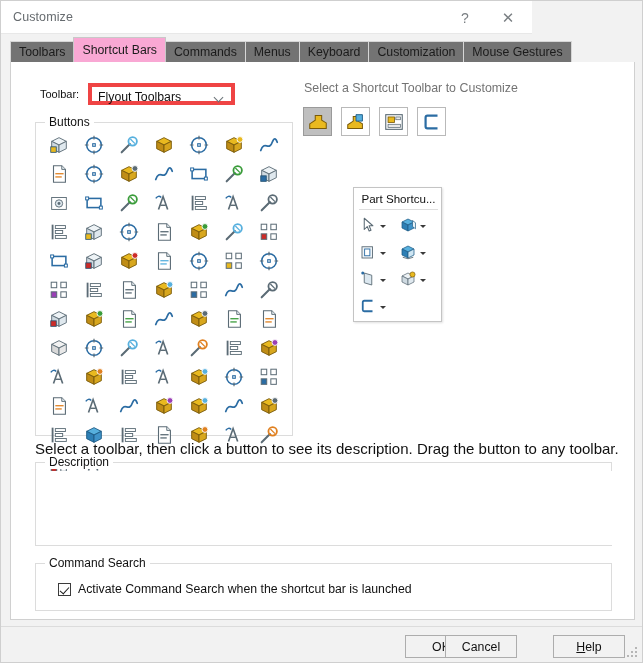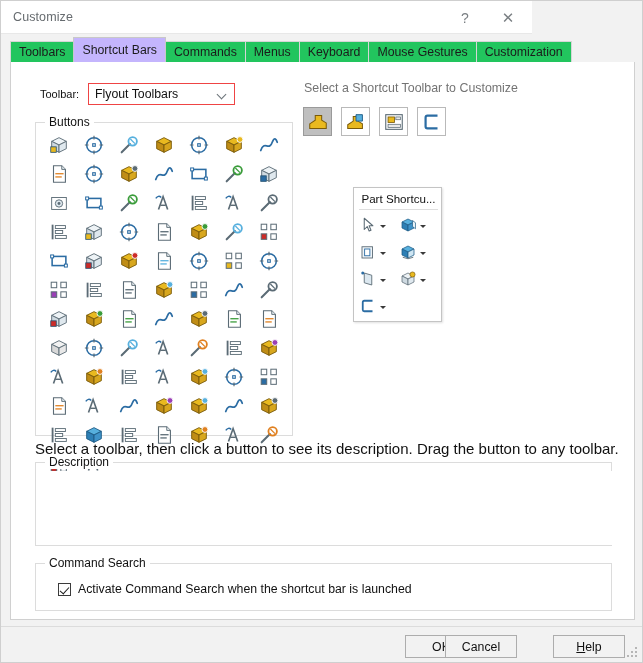--- a/index.html
+++ b/index.html
@@ -46,29 +46,29 @@
   }
   .tabs-row {
     position: absolute; left: 9px; top: 4px;
     height: 24px; display: flex; align-items: flex-end;
   }
   .tab {
     height: 21px;
     padding: 0 8px;
     font-size: 12.3px; color: #1b1b1b;
     line-height: 21px;
-    background: #22c55e;
+    background: #737373;
     border: 1px solid #d6d6d6;
     border-bottom: none;
     margin-right: -1px;
     white-space: nowrap;
   }
   .tab.active {
     height: 25px; line-height: 25px;
-    background: #c4b5fd;
+    background: #f9a8d4;
     border-color: #c8c8c8;
     position: relative; z-index: 3;
   }
   .tabline {
     position: absolute; left: 9px; top: 28px;
     width: 625px; height: 1px; background: #d6d6d6;
   }
 
   
   .panel {
@@ -81,21 +81,21 @@
 
   
   .lbl-toolbar {
     position: absolute; left: 29px; top: 26px;
     font-size: 11px; color: #111;
   }
   .combo {
     position: absolute; left: 77px; top: 21px;
     width: 147px; height: 22px;
     background: #ffffff;
-    border: 1px solid #ef4444;
+    border: 4px solid #ef4444;
   }
   .combo-val {
     position: absolute; left: 6px; top: 3px;
     font-size: 12.3px; color: #111;
   }
   .combo-arrow {
     position: absolute; right: 7px; top: 7px;
     width: 9px; height: 6px;
   }
   .combo-arrow::before {
@@ -258,22 +258,22 @@
     <div class="win-btn close">✕</div>
   </div>
 
   <div class="tabstrip">
     <div class="tabs-row" id="tabs-row">
         <div class="tab">Toolbars</div>
         <div class="tab active">Shortcut Bars</div>
         <div class="tab">Commands</div>
         <div class="tab">Menus</div>
         <div class="tab">Keyboard</div>
+        <div class="tab">Customization</div>
         <div class="tab">Mouse Gestures</div>
-        <div class="tab">Customization</div>
       </div>
     <div class="tabline"></div>
   </div>
 
   <div class="panel">
 
     <div class="lbl-toolbar">Toolbar:</div>
     <div class="combo">
       <div class="combo-val">Flyout Toolbars</div>
       <div class="combo-arrow"></div>

